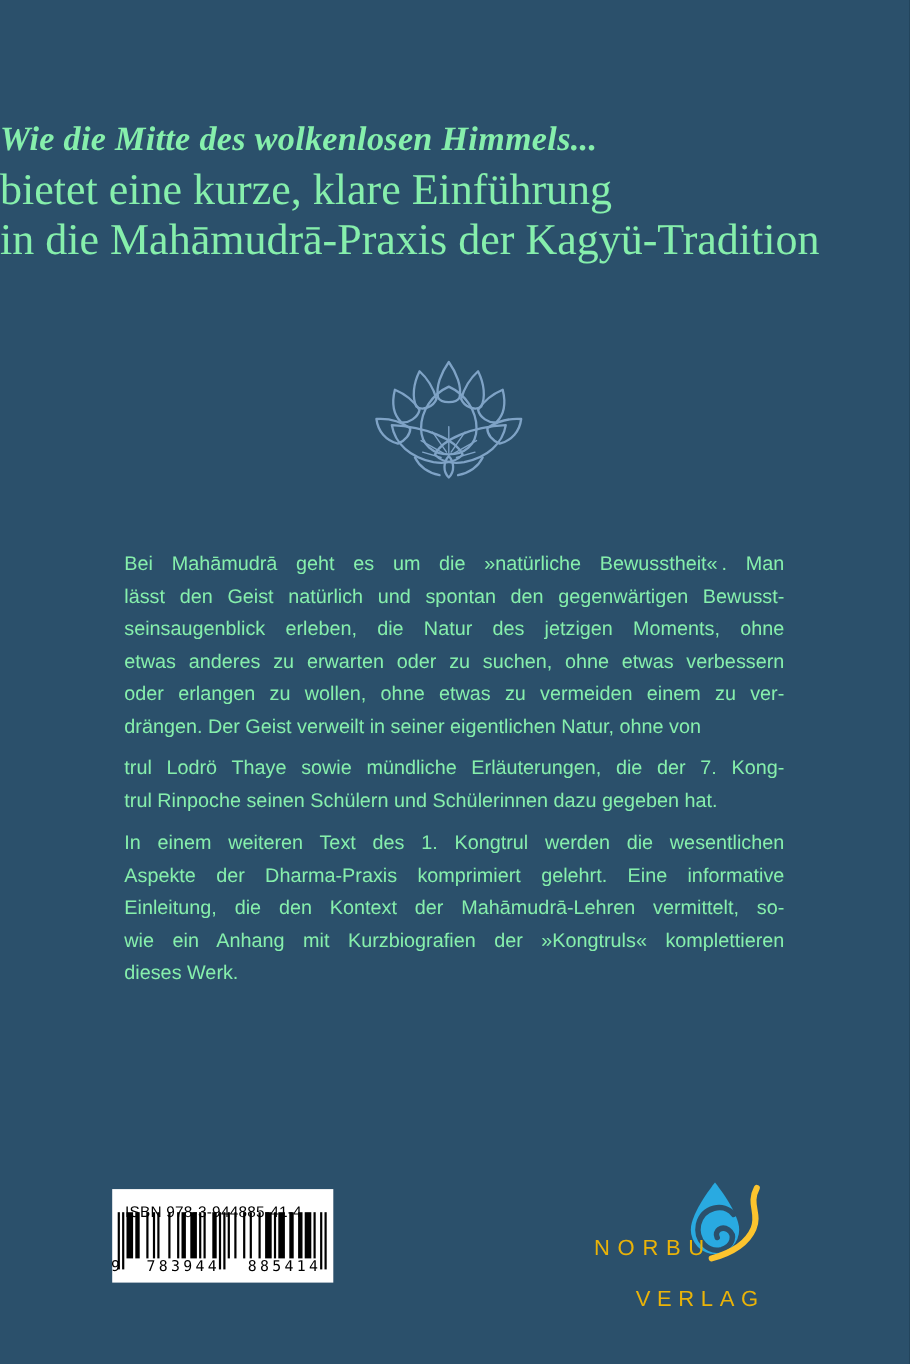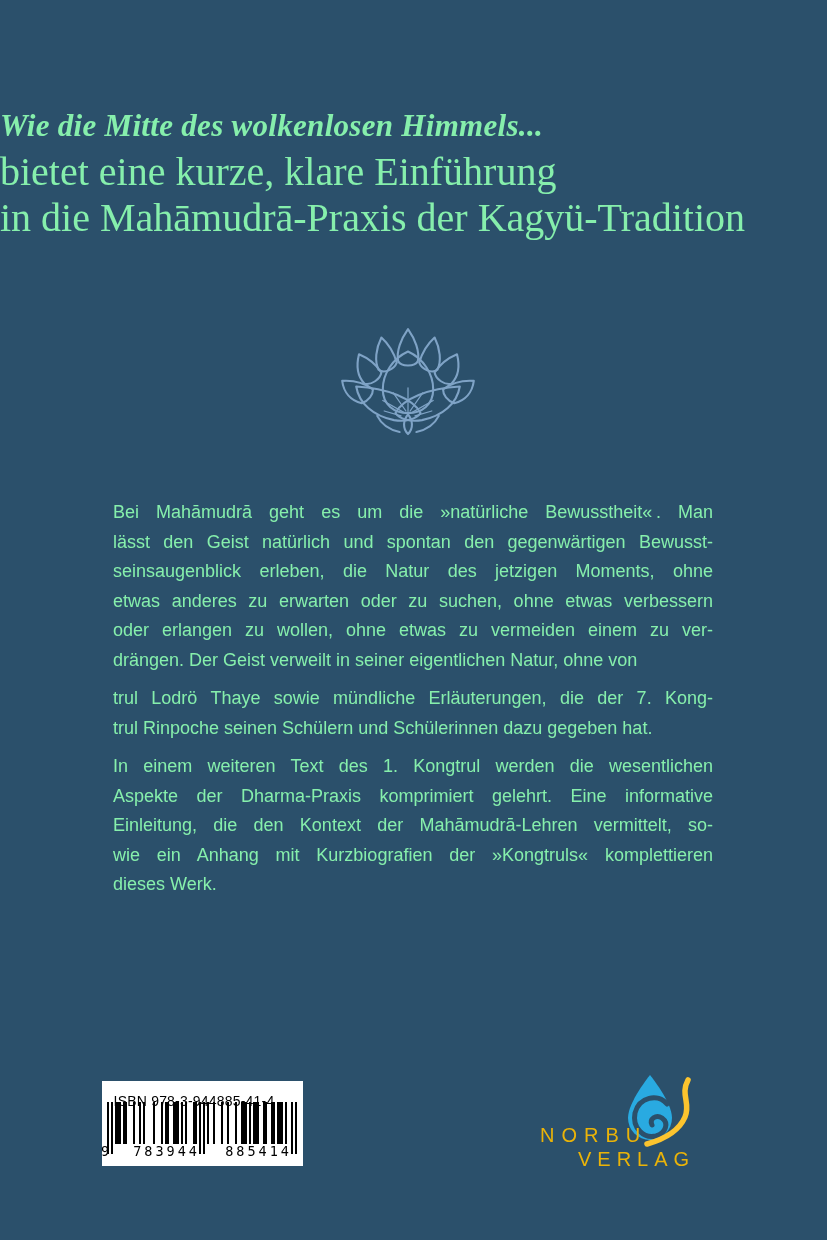--- a/index.html
+++ b/index.html
@@ -86,21 +86,21 @@
   
   #logo { position: absolute; left: 540px; top: 1072px; width: 165px; height: 110px; color: #eab308; }
   #logo-icon { position: absolute; left: 82px; top: 2px; }
   #logo-name {
     position: absolute; left: 0; top: 52px; width: 88px;
     text-align: right;
     font-size: 20px; letter-spacing: 7px; font-weight: 400;
     white-space: nowrap;
   }
   #logo-suffix {
-    position: absolute; left: 38px; top: 76px; width: 104px;
+    position: absolute; left: 38px; top: 98px; width: 104px;
     text-align: right;
     font-size: 20px; letter-spacing: 6px; font-weight: 400;
     white-space: nowrap;
   }
 </style>
 </head>
 <body>
 
 <div id="cover">
 

